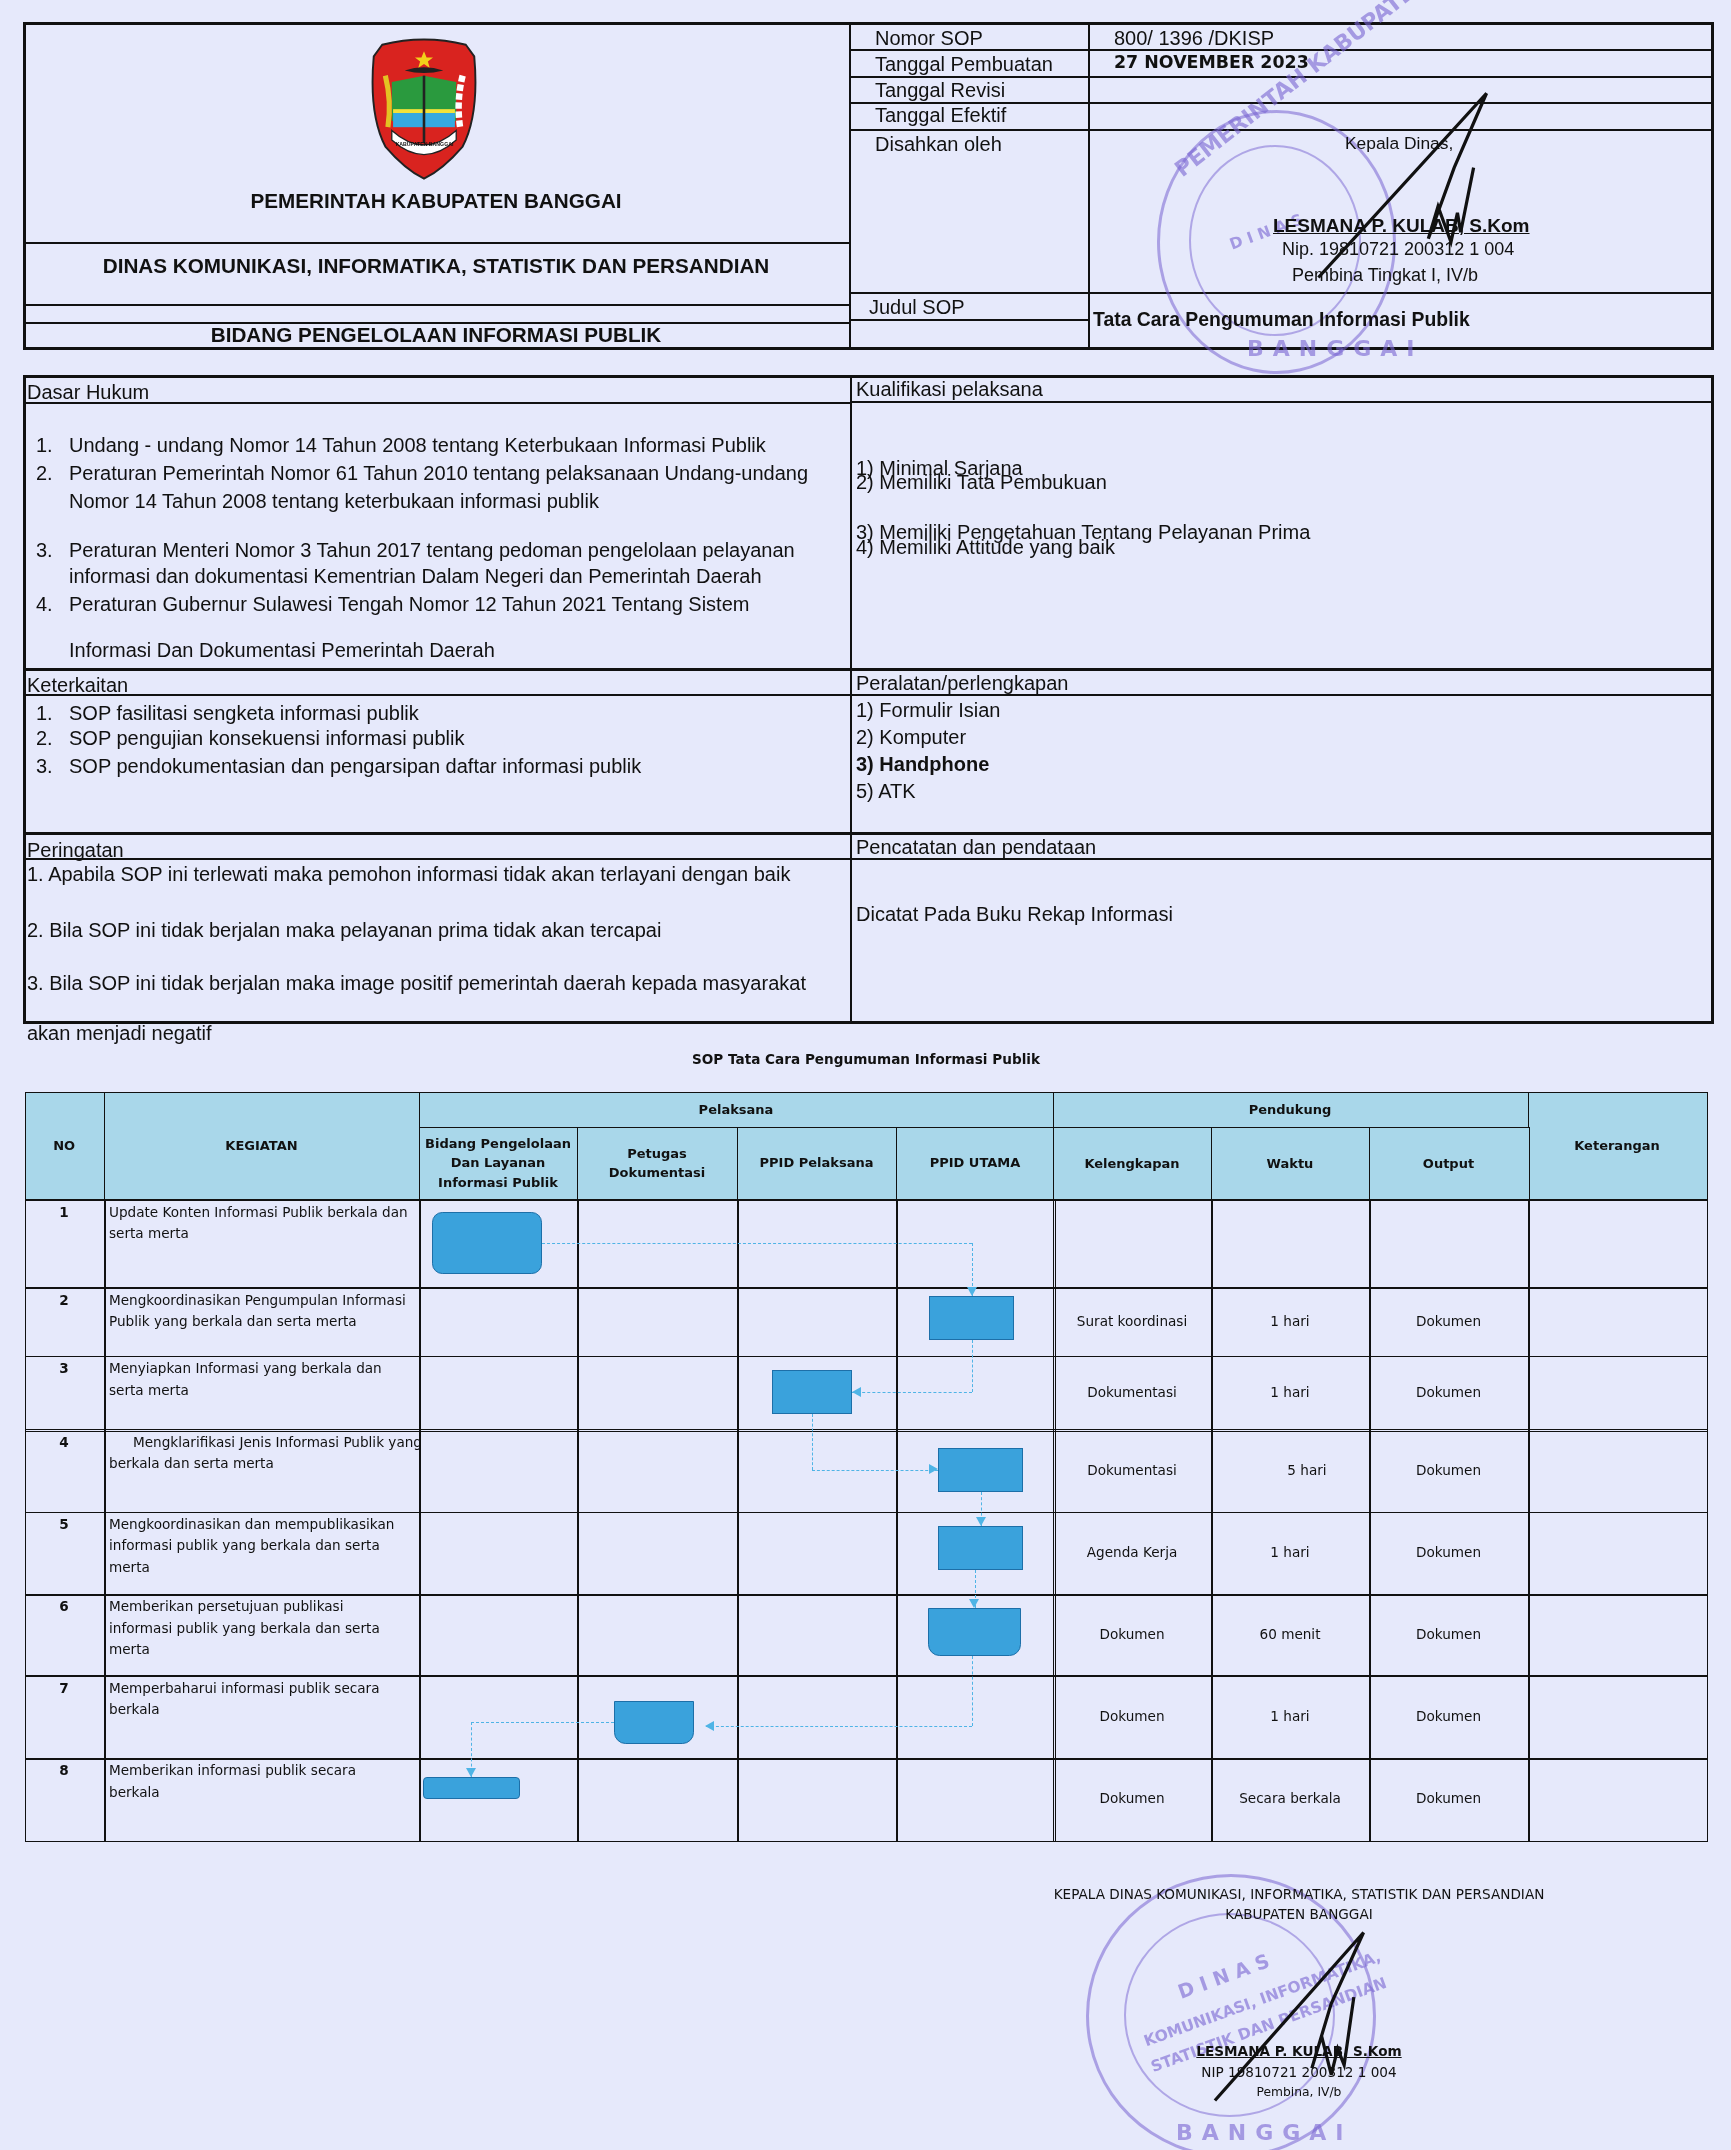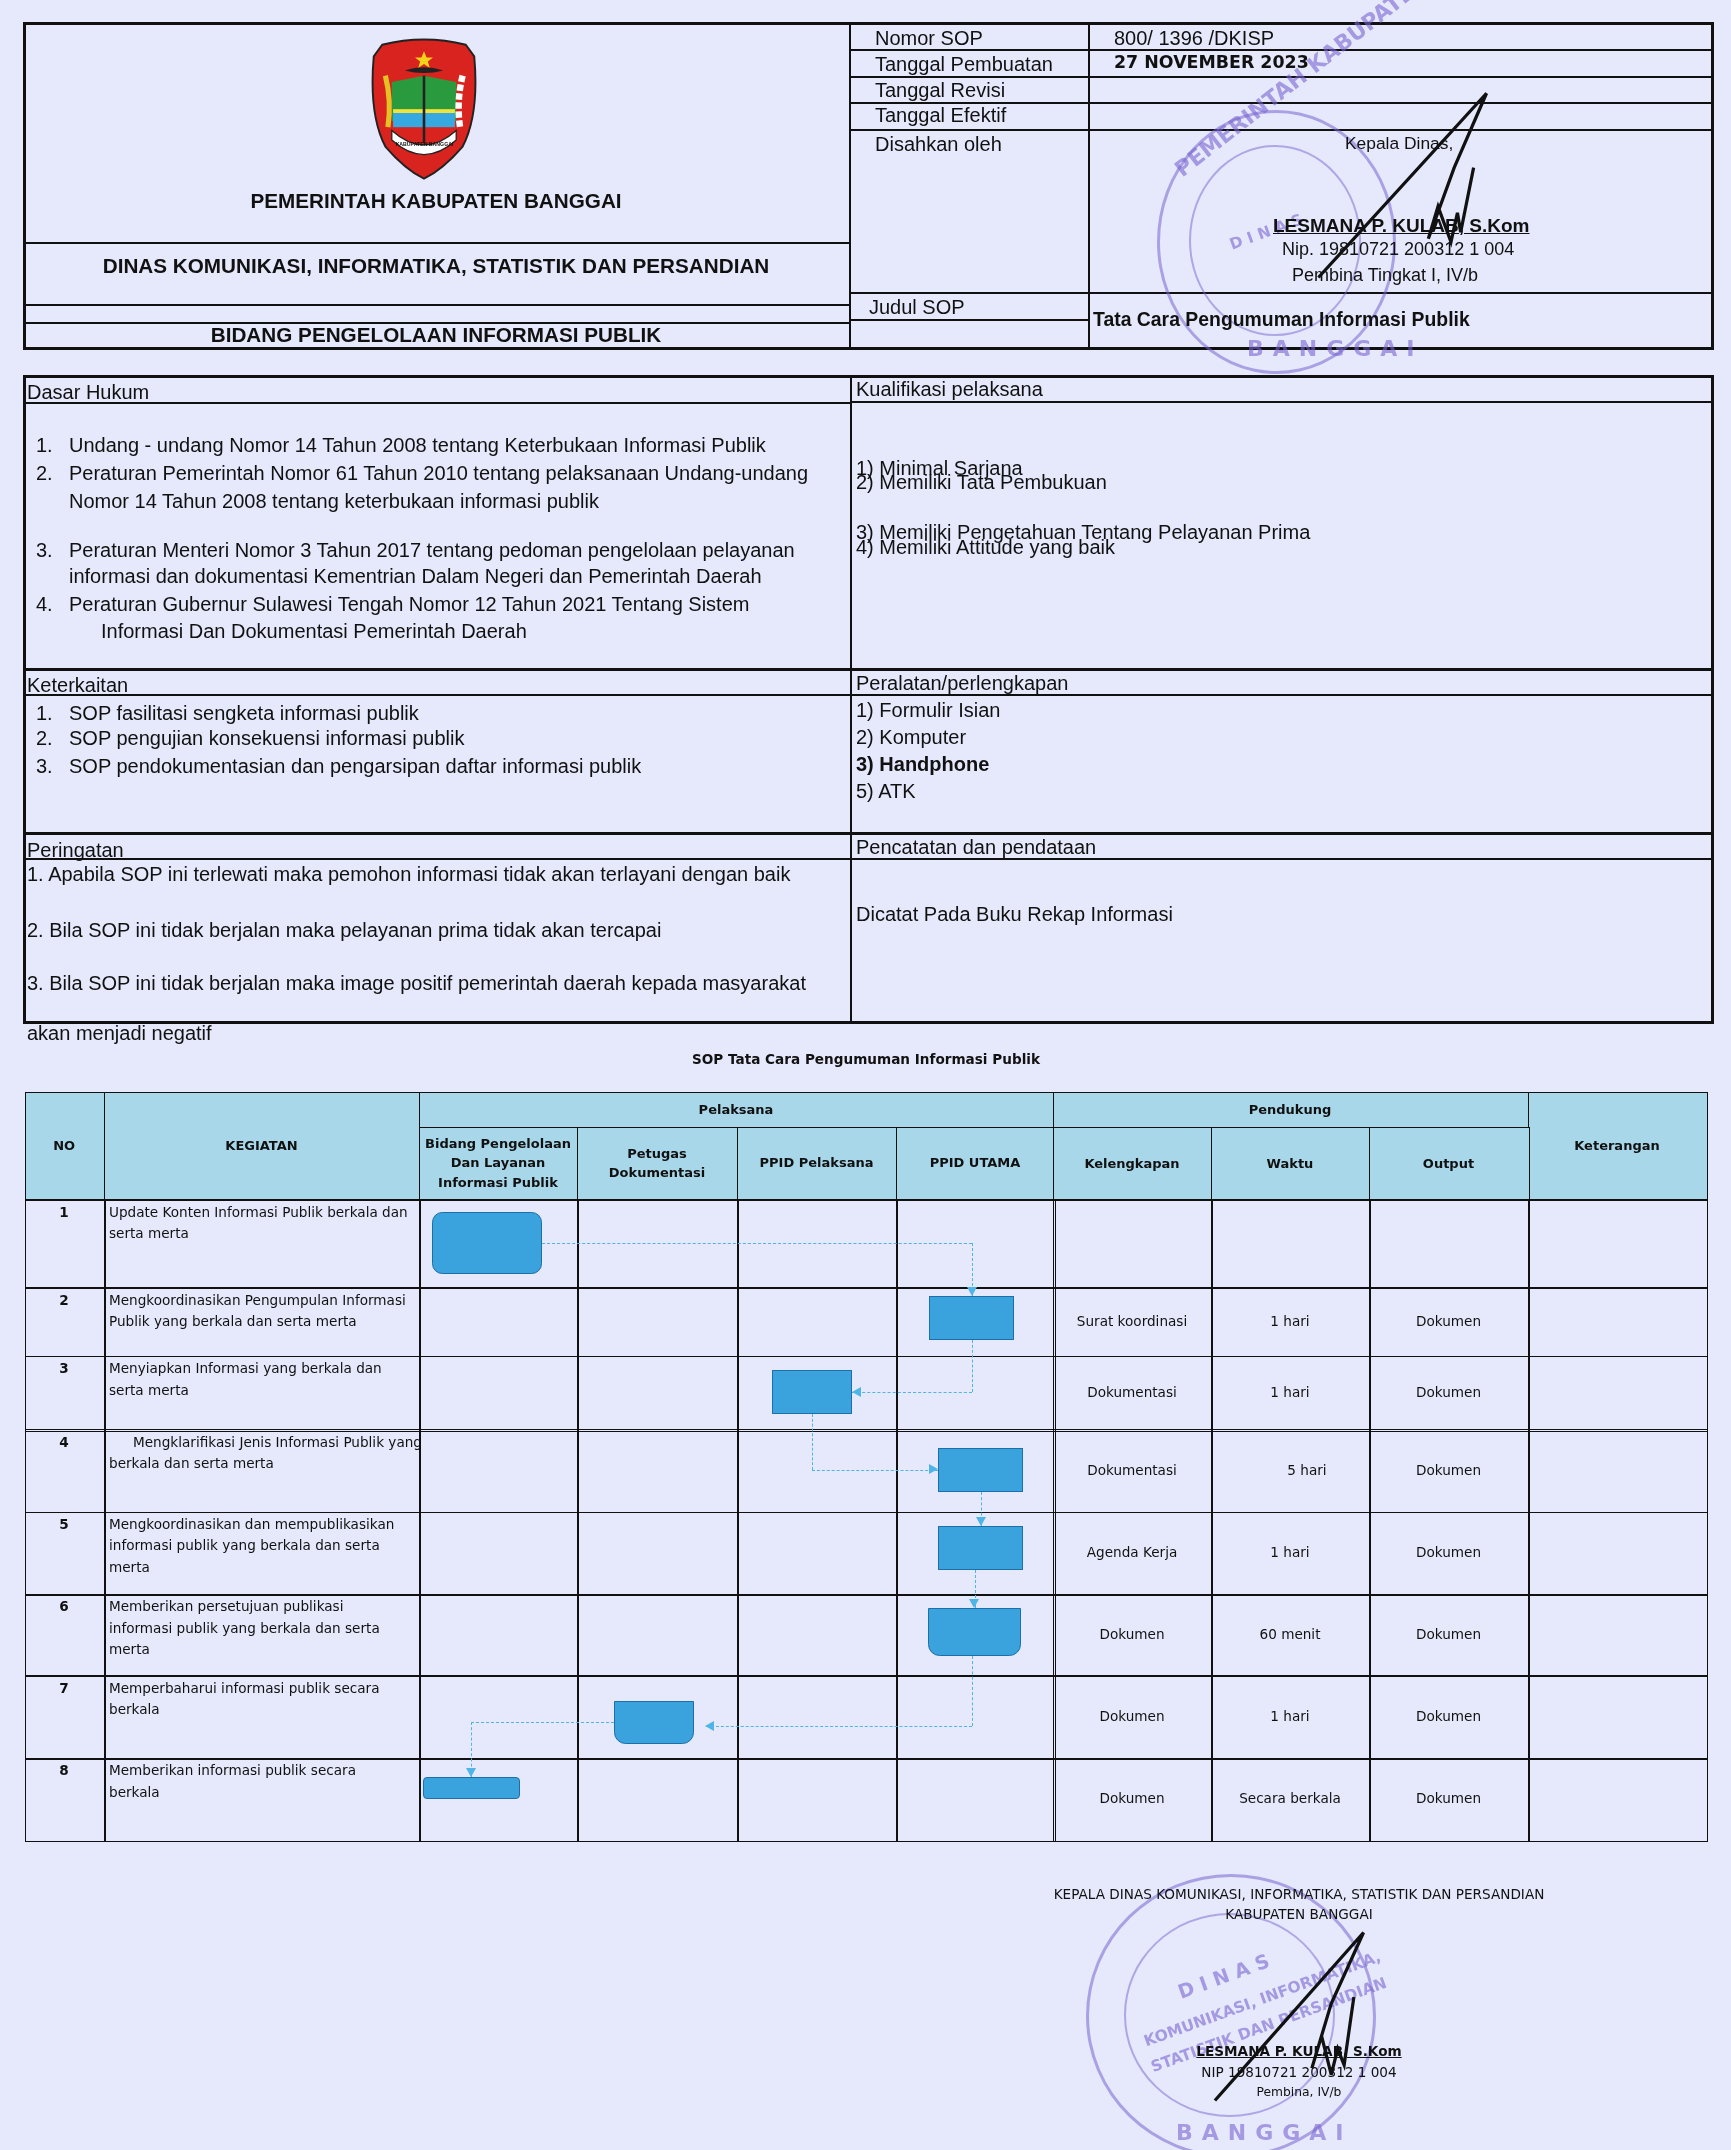--- a/index.html
+++ b/index.html
@@ -97,21 +97,21 @@
 <div class="t" style="left:36px;top:433px;">1.</div>
 <div class="t" style="left:69px;top:433px;">Undang - undang Nomor 14 Tahun 2008 tentang Keterbukaan Informasi Publik</div>
 <div class="t" style="left:36px;top:461px;">2.</div>
 <div class="t" style="left:69px;top:461px;">Peraturan Pemerintah Nomor 61 Tahun 2010 tentang pelaksanaan Undang-undang</div>
 <div class="t" style="left:69px;top:489px;">Nomor 14 Tahun 2008 tentang keterbukaan informasi publik</div>
 <div class="t" style="left:36px;top:538px;">3.</div>
 <div class="t" style="left:69px;top:538px;">Peraturan Menteri Nomor 3 Tahun 2017 tentang pedoman pengelolaan pelayanan</div>
 <div class="t" style="left:69px;top:564px;">informasi dan dokumentasi Kementrian Dalam Negeri dan Pemerintah Daerah</div>
 <div class="t" style="left:36px;top:592px;">4.</div>
 <div class="t" style="left:69px;top:592px;">Peraturan Gubernur Sulawesi Tengah Nomor 12 Tahun 2021 Tentang Sistem</div>
-<div class="t" style="left:69px;top:619px;margin-left:32px;">Informasi Dan Dokumentasi Pemerintah Daerah</div>
+<div class="t" style="left:69px;top:638px;">Informasi Dan Dokumentasi Pemerintah Daerah</div>
 
 <div class="hline" style="left:850px;top:401px;width:862px;"></div>
 <div class="t" style="left:856px;top:377px;">Kualifikasi pelaksana</div>
 <div class="t" style="left:856px;top:456px;">1) Minimal Sarjana</div>
 <div class="t" style="left:856px;top:470px;">2) Memiliki Tata Pembukuan</div>
 <div class="t" style="left:856px;top:520px;">3) Memiliki Pengetahuan Tentang Pelayanan Prima</div>
 <div class="t" style="left:856px;top:535px;">4) Memiliki Attitude yang baik</div>
 
 <div class="hline" style="left:23px;top:668px;width:1691px;border-top-width:3.9px;"></div>
 <div class="hline" style="left:23px;top:694px;width:1691px;"></div>

